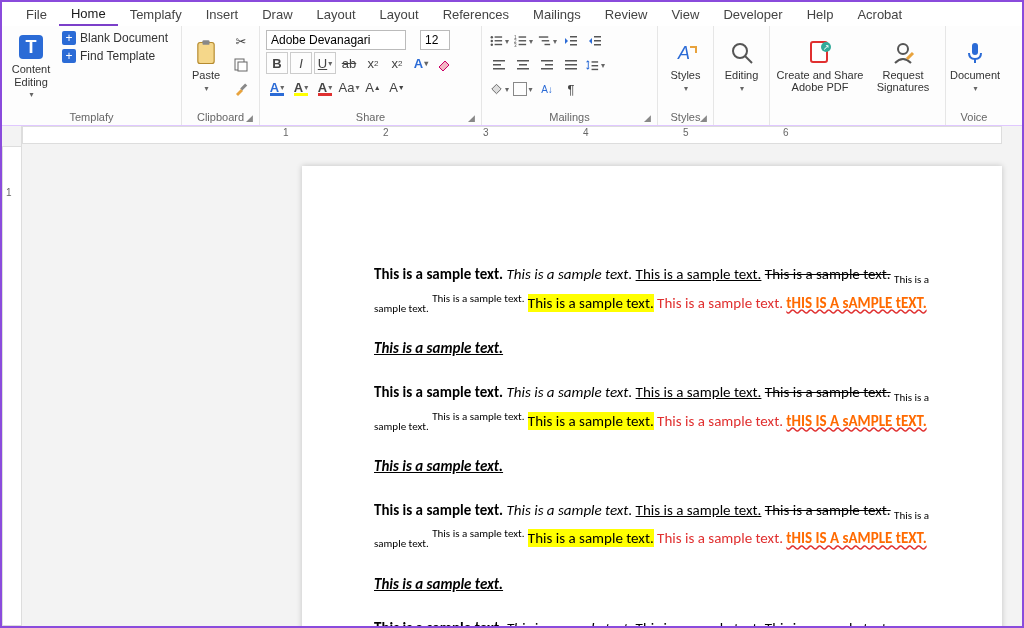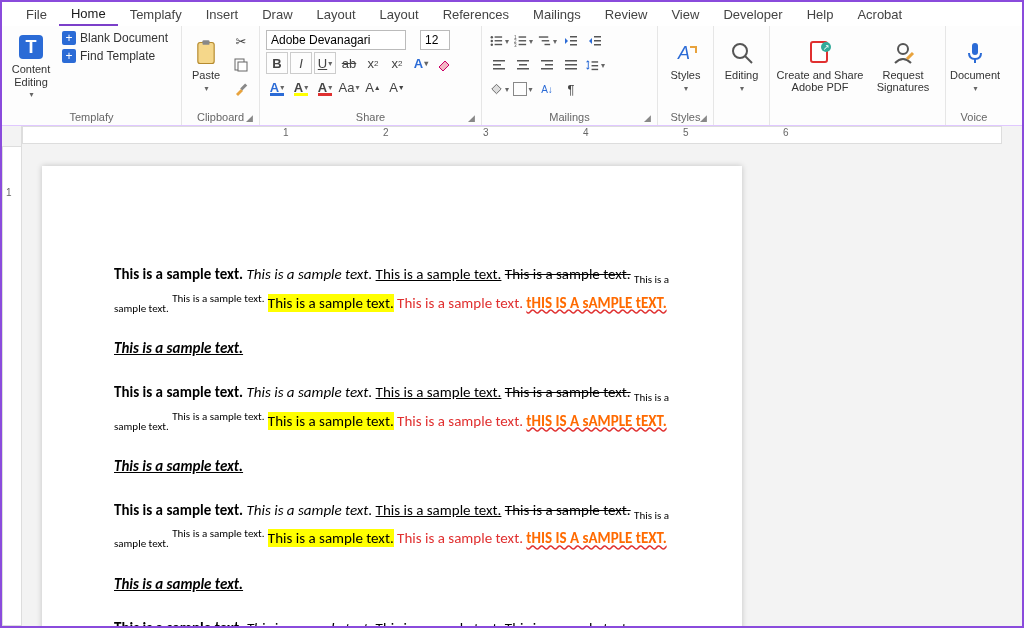--- a/index.html
+++ b/index.html
@@ -28,21 +28,21 @@
 .font-combo input { height: 20px; border: 1px solid #bbb; font-size: 12px; padding: 0 4px; }
 .font-name { width: 140px; }
 .font-size { width: 30px; }
 .ruler-area { background: #f3f3f3; height: 20px; position: relative; display:flex; }
 .ruler-corner { width: 20px; background:#f3f3f3; border-right:1px solid #ddd;}
 .h-ruler { flex:1; background:#fff; margin: 0 20px 0 0; height:18px; position:relative; border:1px solid #ddd; }
 .h-ruler .tick { position:absolute; top:0; font-size:10px; color:#666; }
 .workspace { display: flex; height: calc(628px - 24px - 100px - 20px - 4px); background: #f3f3f3; }
 .v-ruler { width: 20px; background:#fff; border:1px solid #ddd; position:relative; }
 .v-ruler .vt { position:absolute; left:3px; font-size:10px; color:#666; }
-.doc-scroll { flex:1; overflow:auto; display:flex; justify-content:flex-start; padding:20px; }
+.doc-scroll { flex:1; overflow:auto; display:flex; justify-content:flex-end; padding:20px; }
 .page { width: 700px; min-height:900px; background:#fff; box-shadow:0 0 6px rgba(0,0,0,.2); padding: 96px 72px 40px 72px; }
 .para { font-family: Calibri, sans-serif; font-size: 15px; color:#000; line-height:1.7; margin-bottom: 18px; }
 .t-bold { font-weight:bold; }
 .t-italic { font-style:italic; }
 .t-under { text-decoration: underline; }
 .t-strike { text-decoration: line-through; }
 .t-sub { vertical-align: sub; font-size: 11px; }
 .t-sup { vertical-align: super; font-size: 11px; }
 .t-hl { background: #ffff00; }
 .t-red { color: #e03030; }

